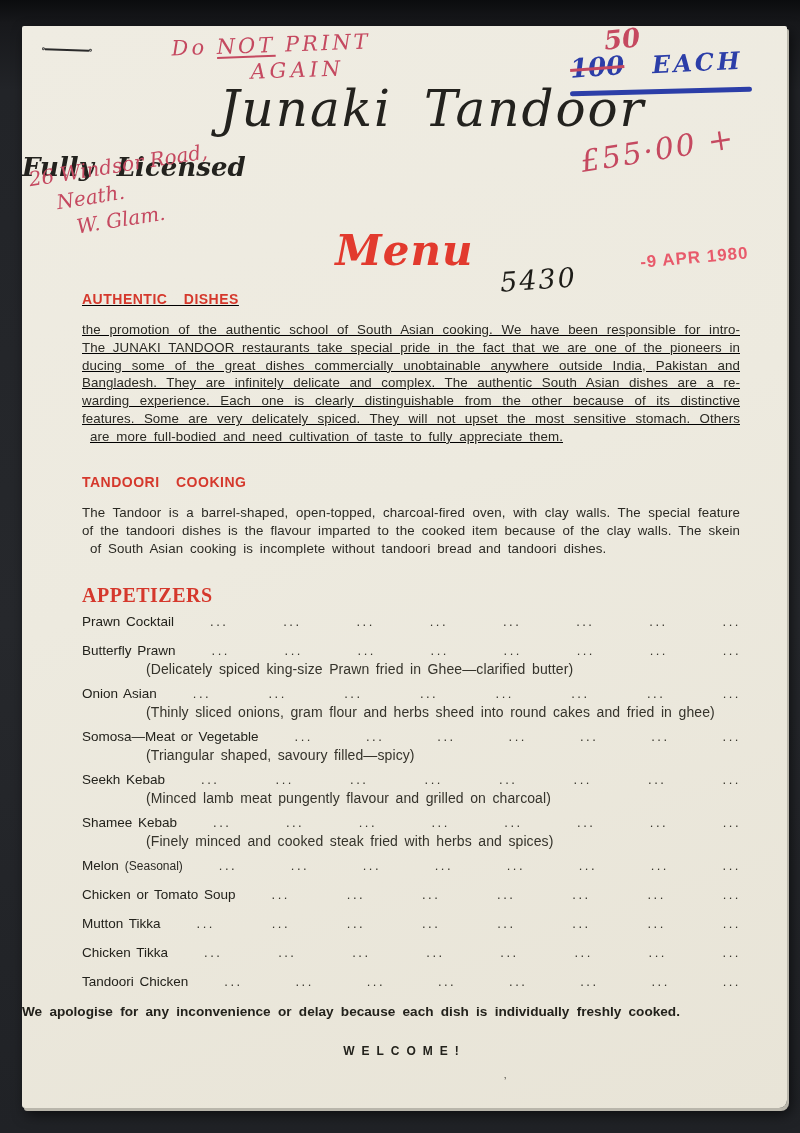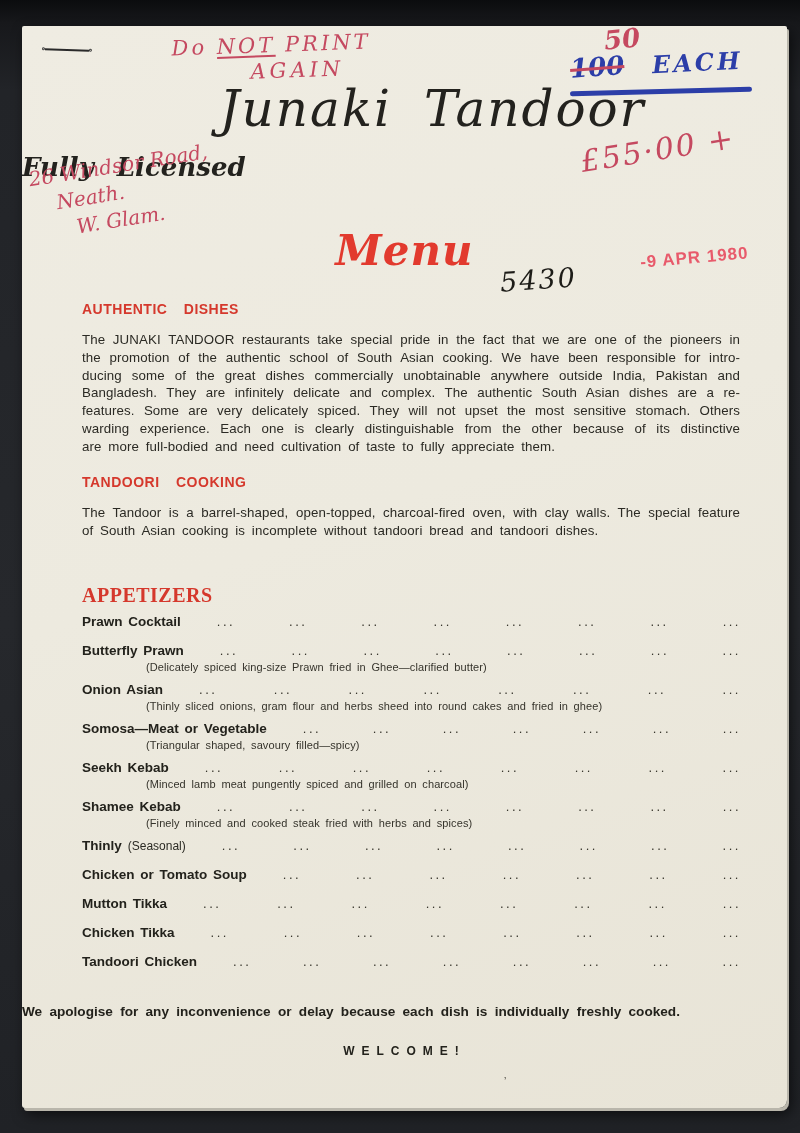--- a/index.html
+++ b/index.html
@@ -52,37 +52,37 @@
   .title{position:absolute;left:0;width:100%;top:54px;text-align:center;
         font-family:"DejaVu Serif",serif;font-style:italic;font-weight:normal;
         font-size:50px;color:#23221e;letter-spacing:2px;word-spacing:14px;margin-left:28px;}
   .subtitle{position:absolute;left:0;width:100%;top:126px;text-align:left;
         font-family:"DejaVu Serif",serif;font-style:italic;font-weight:bold;
         font-size:26px;color:#23221e;word-spacing:14px;}
   .menu-title{position:absolute;left:0;width:100%;top:200px;text-align:center;
         font-family:"DejaVu Serif",serif;font-style:italic;font-weight:bold;
         font-size:42px;color:#e23a2e;letter-spacing:1px;}
   .section{position:absolute;left:60px;right:47px;}
-  .sec-authentic{top:275px;} .sec-tandoori{top:448px;}
+  .sec-authentic{top:265px;text-decoration:underline;} .sec-tandoori{top:448px;}
   .section-heading{font-size:14px;font-weight:bold;color:var(--print-red);
         letter-spacing:.5px;word-spacing:12px;margin-bottom:14px;}
   .pline{font-size:13.3px;line-height:17.8px;color:var(--text-black);
         text-align:justify;text-align-last:justify;word-spacing:3px;letter-spacing:.1px;}
-  .pline.last{text-align-last:left;}
+  .pline.last{text-align-last:left;margin-left:8px;}
   .apps-heading{position:absolute;left:60px;top:558px;
         font-family:"Liberation Serif",serif;font-weight:bold;font-size:20px;
         color:var(--print-red);letter-spacing:.5px;}
   .apps-list{position:absolute;left:60px;right:46px;top:588px;}
   .menu-item{margin-bottom:12px;}
   .item-row{display:flex;align-items:baseline;height:17px;}
-  .item-name{font-size:13.5px;font-weight:bold;color:#23221c;white-space:nowrap;word-spacing:2px;}
+  .item-name{font-size:13.5px;font-weight:normal;color:#23221c;white-space:nowrap;word-spacing:2px;}
   .item-suffix{font-size:12px;color:var(--text-black);margin-left:6px;white-space:nowrap;}
   .dots{flex:1;display:flex;justify-content:space-between;padding-left:36px;overflow:hidden;}
   .dotgroup{font-size:13px;color:#38362d;letter-spacing:2.5px;}
-  .note{font-size:11px;color:#35332b;padding-left:64px;margin-top:1px;margin-bottom:-3px;
+  .note{font-size:14px;color:#35332b;padding-left:64px;margin-top:1px;margin-bottom:-3px;
         word-spacing:2.5px;letter-spacing:.1px;}
   .apology{position:absolute;left:0;width:100%;top:978px;text-align:left;
         font-size:13.6px;font-weight:bold;color:#23221c;word-spacing:3.5px;}
   .welcome{position:absolute;left:0;width:100%;top:1018px;text-align:center;
         font-size:12px;font-weight:bold;color:#23221c;letter-spacing:7px;}
   .tinymark{position:absolute;left:482px;top:1050px;font-size:10px;color:#3a3832;}
 </style>
 </head>
 <body>
 
@@ -114,31 +114,32 @@
     <div class="a2">Neath.</div>
     <div class="a3">W. Glam.</div>
   </div>
 
   <div class="menu-title">Menu</div>
   <div class="hand refnum">5430</div>
   <div class="hand stamp">-9 APR 1980</div>
 
   <div class="section sec-authentic">
       <div class="section-heading">AUTHENTIC DISHES</div>
+      <div class="pline">the promotion of the authentic school of South Asian cooking.  We have been responsible for intro-</div>
       <div class="pline">The JUNAKI TANDOOR restaurants take special pride in the fact that we are one of the pioneers in</div>
-      <div class="pline">the promotion of the authentic school of South Asian cooking.  We have been responsible for intro-</div>
       <div class="pline">ducing some of the great dishes commercially unobtainable anywhere outside India, Pakistan and</div>
       <div class="pline">Bangladesh.  They are infinitely delicate and complex.  The authentic South Asian dishes are a re-</div>
+      <div class="pline">warding experience.  Each one is clearly distinguishable from the other because of its distinctive</div>
       <div class="pline">features.  Some are very delicately spiced.  They will not upset the most sensitive stomach.  Others</div>
-      <div class="pline">warding experience.  Each one is clearly distinguishable from the other because of its distinctive</div>
       <div class="pline last">are more full-bodied and need cultivation of taste to fully appreciate them.</div>
     </div>
   <div class="section sec-tandoori">
       <div class="section-heading">TANDOORI COOKING</div>
       <div class="pline">The Tandoor is a barrel-shaped, open-topped, charcoal-fired oven, with clay walls.  The special feature</div>
+      <div class="pline">of the tandoori dishes is the flavour imparted to the cooked item because of the clay walls.  The skein</div>
       <div class="pline last">of South Asian cooking is incomplete without tandoori bread and tandoori dishes.</div>
     </div>
 
   <div class="apps-heading">APPETIZERS</div>
   <div class="apps-list" id="apps-list">
       <div class="menu-item">
         <div class="item-row">
           <span class="item-name">Prawn Cocktail</span>
           <span class="dots">
             <span class="dotgroup">...</span>
@@ -206,41 +207,41 @@
             <span class="dotgroup">...</span>
             <span class="dotgroup">...</span>
             <span class="dotgroup">...</span>
             <span class="dotgroup">...</span>
             <span class="dotgroup">...</span>
             <span class="dotgroup">...</span>
             <span class="dotgroup">...</span>
             <span class="dotgroup">...</span>
           </span>
         </div>
-        <div class="note">(Minced lamb meat pungently spiced and grilled on charcoal)</div>
+        <div class="note">(Minced lamb meat pungently flavour and grilled on charcoal)</div>
       </div>
       <div class="menu-item">
         <div class="item-row">
           <span class="item-name">Shamee Kebab</span>
           <span class="dots">
             <span class="dotgroup">...</span>
             <span class="dotgroup">...</span>
             <span class="dotgroup">...</span>
             <span class="dotgroup">...</span>
             <span class="dotgroup">...</span>
             <span class="dotgroup">...</span>
             <span class="dotgroup">...</span>
             <span class="dotgroup">...</span>
           </span>
         </div>
         <div class="note">(Finely minced and cooked steak fried with herbs and spices)</div>
       </div>
       <div class="menu-item">
         <div class="item-row">
-          <span class="item-name">Thinly</span>
+          <span class="item-name">Melon</span>
           <span class="item-suffix">(Seasonal)</span>
           <span class="dots">
             <span class="dotgroup">...</span>
             <span class="dotgroup">...</span>
             <span class="dotgroup">...</span>
             <span class="dotgroup">...</span>
             <span class="dotgroup">...</span>
             <span class="dotgroup">...</span>
             <span class="dotgroup">...</span>
             <span class="dotgroup">...</span>

